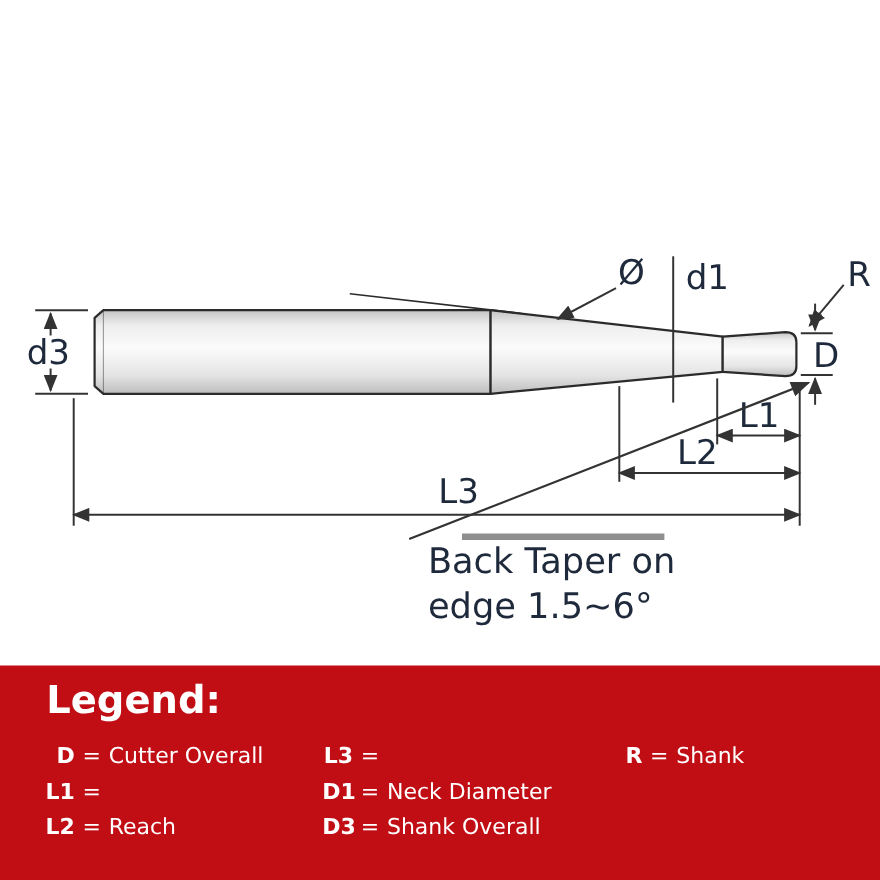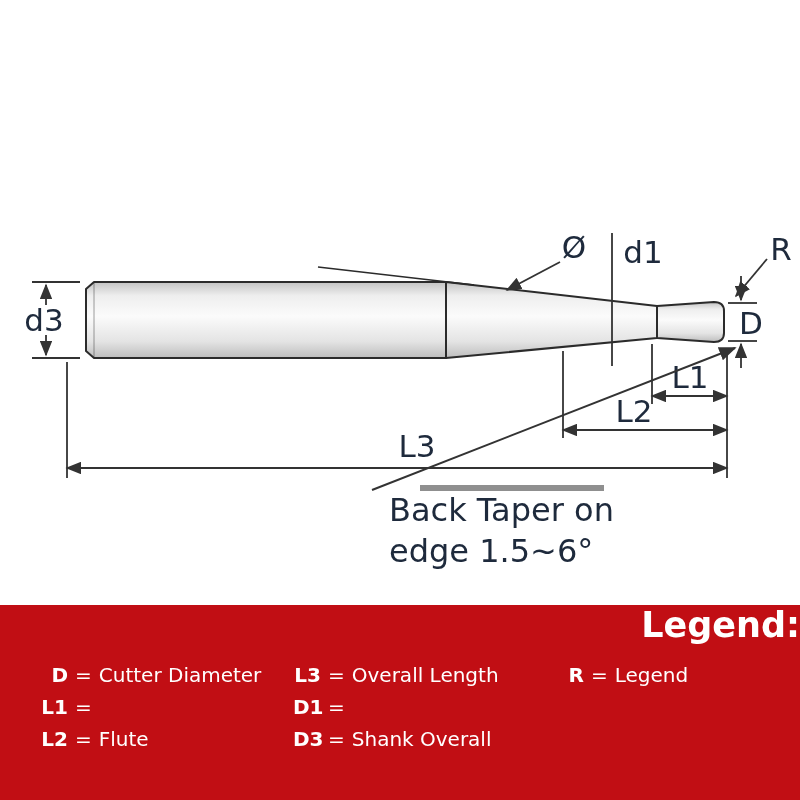--- a/index.html
+++ b/index.html
@@ -33,23 +33,22 @@
   
   .legend {
     position:absolute; top:605px; left:0;
     width:800px; height:195px;
     background:#c10e14;
     color:#ffffff;
   }
   .legend-title {
     font-size:35px;
     font-weight:bold;
-    padding:0 0 0 42px;
+    padding:12px 0 0 42px;
     line-height:40px;
-    text-align:right;
   }
   .legend-grid {
     display:grid;
     grid-template-columns:253px 263px auto;
     padding-left:40px;
     margin-top:14px;
   }
   .legend-col { display:flex; flex-direction:column; }
   .legend-entry {
     display:flex;
@@ -145,54 +144,54 @@
 
   <div class="legend">
     <div class="legend-title">Legend:</div>
 
     <div class="legend-grid">
 
       <div class="legend-col">
         <div class="legend-entry">
           <span class="k">D</span>
           <span class="s">=</span>
-          <span class="v">Cutter Diameter</span>
+          <span class="v">Cutter Overall</span>
         </div>
         <div class="legend-entry">
           <span class="k">L1</span>
           <span class="s">=</span>
         </div>
         <div class="legend-entry">
           <span class="k">L2</span>
           <span class="s">=</span>
-          <span class="v">Flute</span>
+          <span class="v">Reach</span>
         </div>
       </div>
 
       <div class="legend-col">
         <div class="legend-entry">
           <span class="k">L3</span>
           <span class="s">=</span>
-          <span class="v">Overall Length</span>
         </div>
         <div class="legend-entry">
           <span class="k">D1</span>
           <span class="s">=</span>
+          <span class="v">Neck Diameter</span>
         </div>
         <div class="legend-entry">
           <span class="k">D3</span>
           <span class="s">=</span>
           <span class="v">Shank Overall</span>
         </div>
       </div>
 
       <div class="legend-col">
         <div class="legend-entry">
           <span class="k">R</span>
           <span class="s">=</span>
-          <span class="v">Legend</span>
+          <span class="v">Shank</span>
         </div>
       </div>
 
     </div>
   </div>
 
 </div>
 
 </body></html>

